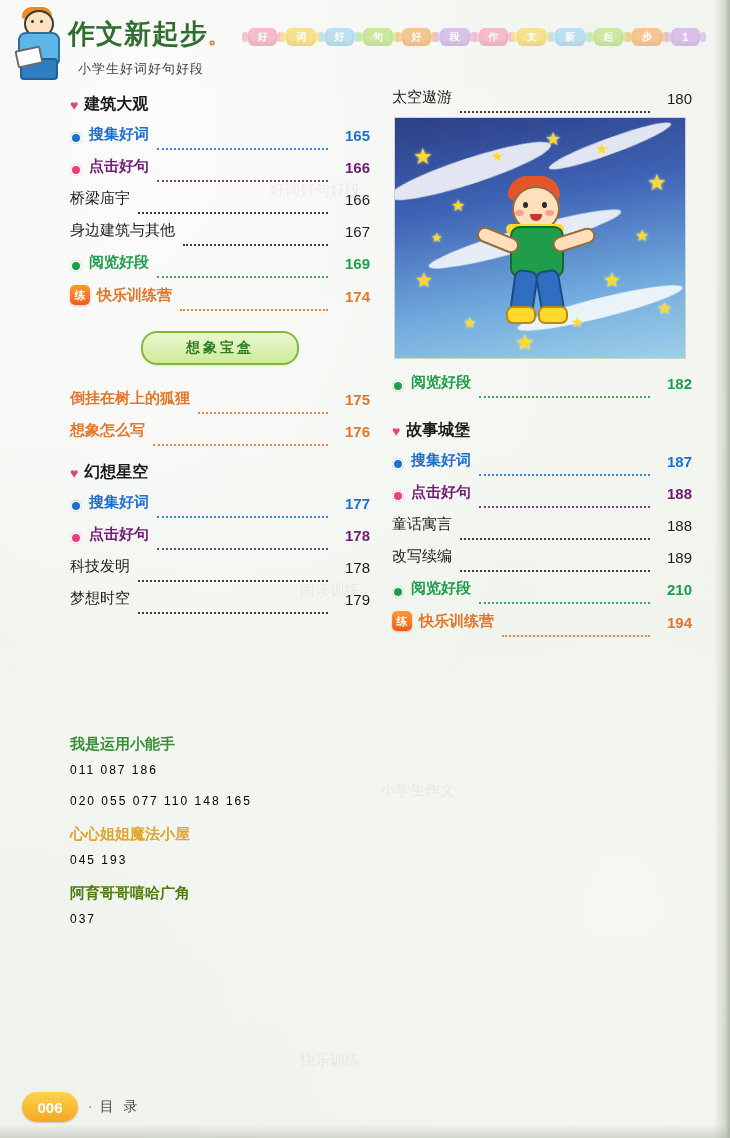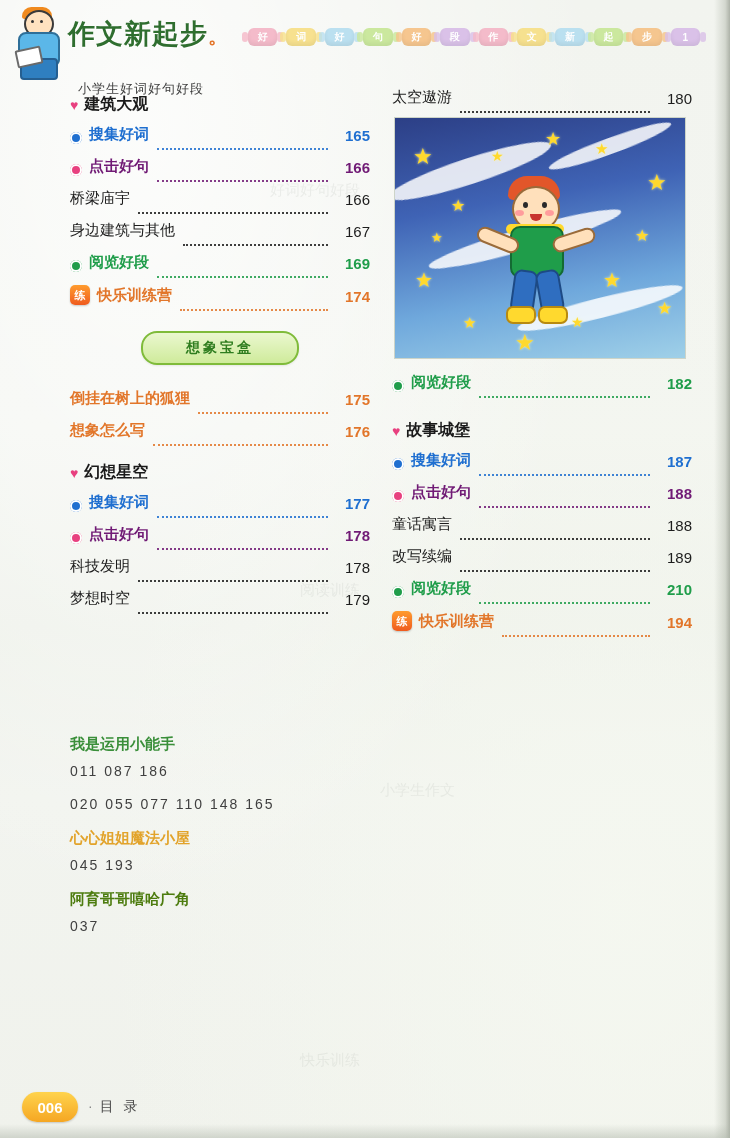--- a/index.html
+++ b/index.html
@@ -63,21 +63,21 @@
   .title-cn{
     position:absolute;left:68px;top:16px;
     font-size:27px;font-weight:bold;letter-spacing:1px;
     color:#2f6e2f;
     font-family:"DejaVu Sans","Liberation Sans",sans-serif;
     text-shadow:1px 1px 0 #ffffff;
   }
   .title-cn .dot{color:#e2762a;font-size:20px;}
   .subtitle-cn{
     position:absolute;left:78px;top:60px;
-    font-size:13px;color:#3f3f3f;letter-spacing:1px;margin-top:20px;
+    font-size:13px;color:#3f3f3f;letter-spacing:1px;
   }
   .candy-strip{
     position:absolute;left:248px;top:24px;width:452px;height:26px;
     display:flex;gap:9px;align-items:center;
   }
   .candy{
     width:30px;height:18px;border-radius:6px;
     position:relative;opacity:.95;
     box-shadow:inset 0 -3px 4px rgba(0,0,0,.06);
   }
@@ -185,21 +185,21 @@
   .boy-shoe{position:absolute;top:136px;width:26px;height:14px;border-radius:7px;background:#ffd92e;border:2px solid #b88a10;}
   .boy-shoe.l{left:16px;}
   .boy-shoe.r{left:48px;}
 
   
   .bottom{
     position:absolute;left:70px;top:735px;width:580px;
   }
   .bgroup{margin-bottom:17px;}
   .bgroup .bhead{font-size:15px;font-weight:bold;margin-bottom:9px;}
-  .bgroup .bnums{font-size:14px;color:#404040;letter-spacing:2px;}
+  .bgroup .bnums{font-size:12px;color:#000000;letter-spacing:2px;}
   .bhead.green{color:#3a8f3a;}
   .bhead.pink{color:#ea6fa0;}
   .bhead.orange{color:#e2a32a;}
   .bhead.olive{color:#4d7c0f;}
 
   
   .footer{position:absolute;left:22px;bottom:16px;display:flex;align-items:center;gap:10px;}
   .folio{
     width:56px;height:30px;border-radius:15px;
     background:linear-gradient(180deg,#ffd34d,#f5a623);

